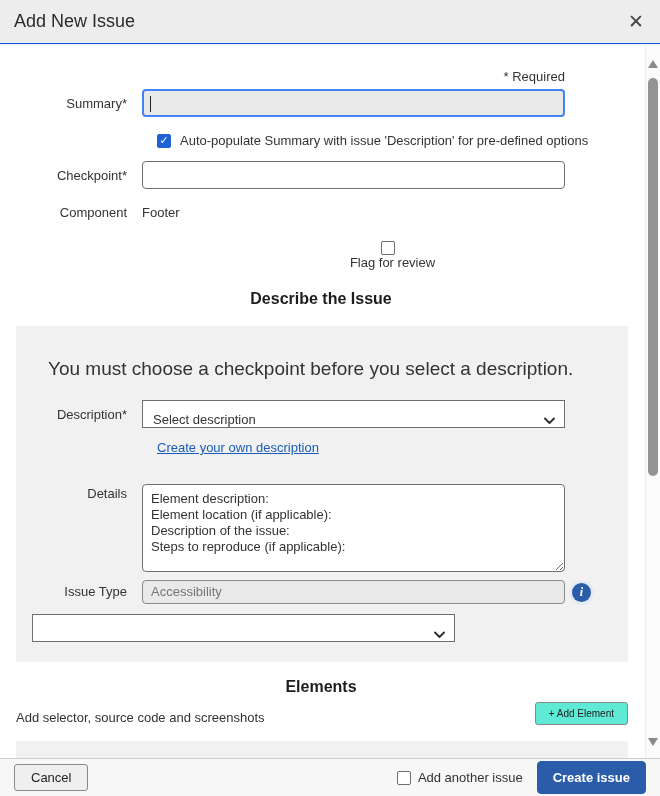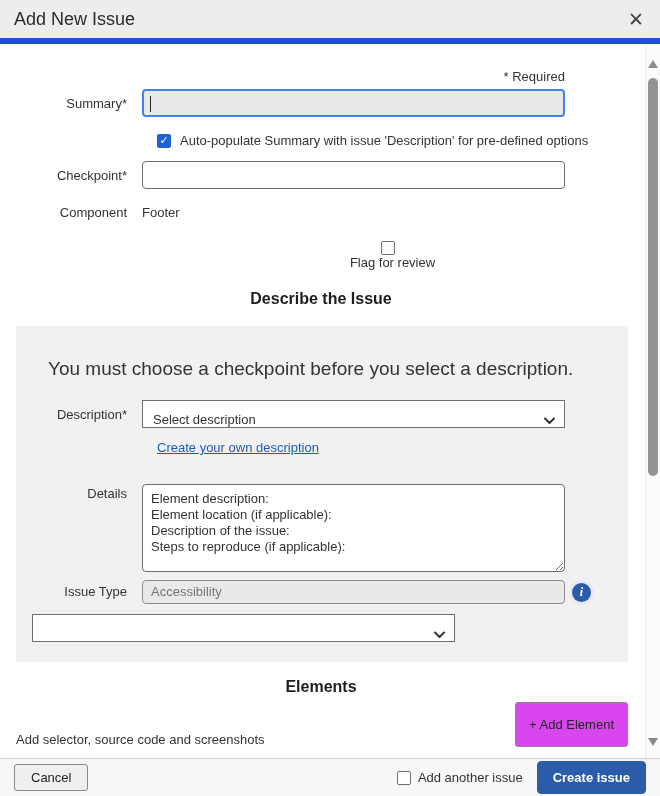--- a/index.html
+++ b/index.html
@@ -2,21 +2,21 @@
 <html><head>
 <meta charset="utf-8">
 <style>
   * { margin:0; padding:0; box-sizing:border-box; }
   html,body { background:#fff; }
   body { font-family:"Liberation Sans","DejaVu Sans",sans-serif; color:#333; }
   .modal { position:relative; width:660px; height:796px; background:#fff; overflow:hidden; }
 
   
   .hdr { position:absolute; top:0; left:0; right:0; height:44px; background:#ededed;
-         border-bottom:6px solid #1d4ed8; display:flex; align-items:center;
+         border-bottom:1px solid #1d4ed8; display:flex; align-items:center;
          justify-content:space-between; padding:0 16px 0 14px; }
   .hdr-title { font-size:18px; color:#2b2b2b; }
   .close-x { font-size:19px; color:#444; cursor:pointer; line-height:1; }
 
   
   .sbar { position:absolute; top:45px; bottom:38px; right:0; width:15px; background:#fbfbfb;
           border-left:1px solid #ededed; }
   .sbar .tri-up { position:absolute; top:15px; left:2px; width:0; height:0;
           border-left:5px solid transparent; border-right:5px solid transparent;
           border-bottom:8px solid #8a8a8a; }
@@ -73,22 +73,22 @@
   .disabled-box { width:423px; height:24px; border:1px solid #8a8a8a; border-radius:4px;
             background:#e9e9e9; font-size:13px; color:#757575; padding:3px 8px; }
   .iconwrap { display:flex; align-items:center; }
   .info-i { width:19px; height:19px; border-radius:50%; background:#2a5ca9; color:#fff;
             font-size:12px; font-weight:bold; display:flex; align-items:center; justify-content:center;
             margin-left:7px; box-shadow:0 0 0 3px #e4ebf5; font-family:"Liberation Serif",serif;
             font-style:italic; }
 
   .elements-head { display:flex; justify-content:space-between; align-items:flex-end; margin-top:6px; }
   .sub-note { font-size:13px; color:#333; }
-  .btn-light { background:#d946ef; border:1px solid #8a8a8a; border-radius:3px; font-size:13px;
-            color:#222; padding:14px 13px; cursor:pointer;
+  .btn-light { background:#5eead4; border:1px solid #8a8a8a; border-radius:3px; font-size:10px;
+            color:#222; padding:5px 13px; cursor:pointer;
             font-family:"Liberation Sans","DejaVu Sans",sans-serif; }
 
   .panel2 { background:#f1f1f1; margin-top:16px; padding:18px 16px 30px 12px; width:612px; height:120px; }
   .el-h { font-size:10px; font-weight:700; color:#222; }
   .bluebox { margin-top:14px; background:#e9f1fb; border:1px solid #8cb0e3; width:584px;
              display:flex; align-items:center; justify-content:space-between; padding:10px 10px 10px 12px; }
   .bluebox-text { font-size:13px; color:#333; display:flex; align-items:center; }
   .bluebox .info-i { width:17px; height:17px; box-shadow:0 0 0 2px #d7e4f5; margin-left:6px; }
   .btn-primary { background:#2a5ca9; border:1px solid #2a5ca9; border-radius:4px; color:#fff;
              font-size:13px; font-weight:600; padding:7px 14px; cursor:pointer; white-space:nowrap;

